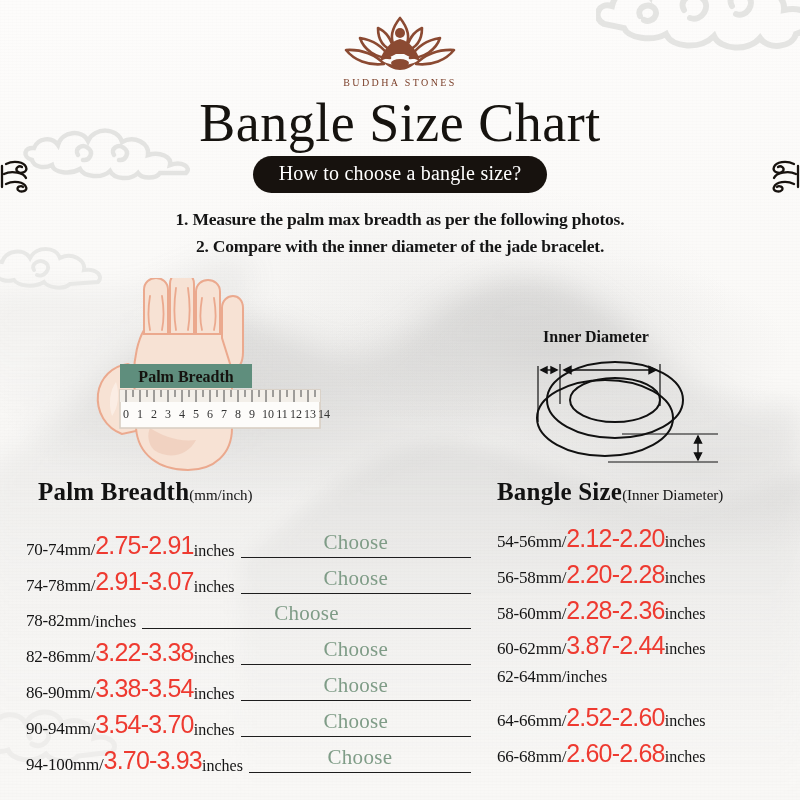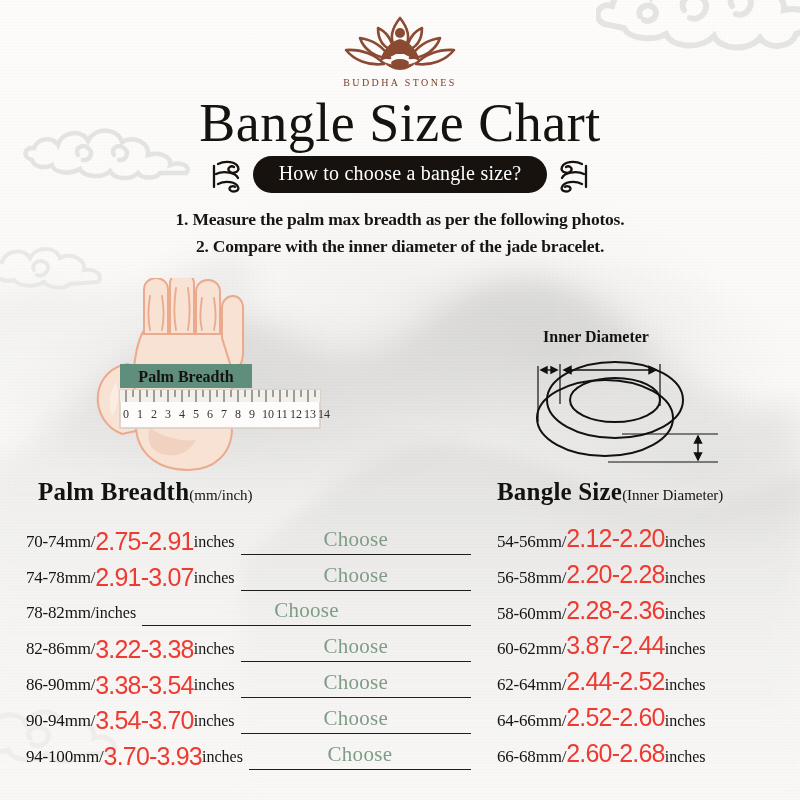--- a/index.html
+++ b/index.html
@@ -36,21 +36,21 @@
     font-size:10px;letter-spacing:2.4px;color:#7a3d27;
     margin-top:1px;font-weight:400;
   }
   #main-title{
     position:absolute;left:0;right:0;top:92px;text-align:center;
     font-family:"Liberation Serif",serif;
     font-size:54px;color:#16130f;letter-spacing:.5px;
   }
   #banner-row{
     position:absolute;left:0;right:0;top:156px;
-    display:flex;align-items:center;justify-content:center;gap:7px;
+    display:flex;align-items:center;justify-content:space-between;gap:7px;
   }
   #banner-pill{
     background:#17120e;color:#ffffff;border-radius:22px;
     padding:6px 26px 8px;font-size:20px;letter-spacing:.2px;
     font-family:"Liberation Serif",serif;
     white-space:nowrap;
   }
   .flourish{width:34px;height:36px;display:block;}
 
   #steps{
@@ -71,21 +71,21 @@
   }
   .col-heading .big{font-size:25px;font-weight:700;letter-spacing:.2px;}
   .col-heading .small{font-size:15px;font-weight:400;}
   #heading-palm{left:38px;top:478px;}
   #heading-bangle{left:497px;top:478px;}
 
   
   #table-left{position:absolute;left:26px;top:524px;width:445px;}
   #table-right{position:absolute;left:497px;top:524px;width:290px;}
   .row{
-    display:flex;align-items:center;
+    display:flex;align-items:flex-end;
     height:35.8px;white-space:nowrap;
   }
   .mm{
     font-family:"Liberation Serif",serif;
     font-size:17px;color:#141414;letter-spacing:-.2px;
   }
   .inch{
     font-family:"Liberation Sans",sans-serif;
     font-size:25px;color:#ee3a30;font-weight:400;letter-spacing:-.8px;
     margin:0 0px;
@@ -418,21 +418,20 @@
       <span class="inch">2.28-2.36</span>
       <span class="unit">inches</span>
     </div>
     <div class="rowR">
       <span class="mm">60-62mm/</span>
       <span class="inch">3.87-2.44</span>
       <span class="unit">inches</span>
     </div>
     <div class="rowR">
       <span class="mm">62-64mm/</span>
-      <span class="inch">2.44-2.52</span>
       <span class="unit">inches</span>
     </div>
     <div class="rowR">
       <span class="mm">64-66mm/</span>
       <span class="inch">2.52-2.60</span>
       <span class="unit">inches</span>
     </div>
     <div class="rowR">
       <span class="mm">66-68mm/</span>
       <span class="inch">2.60-2.68</span>

